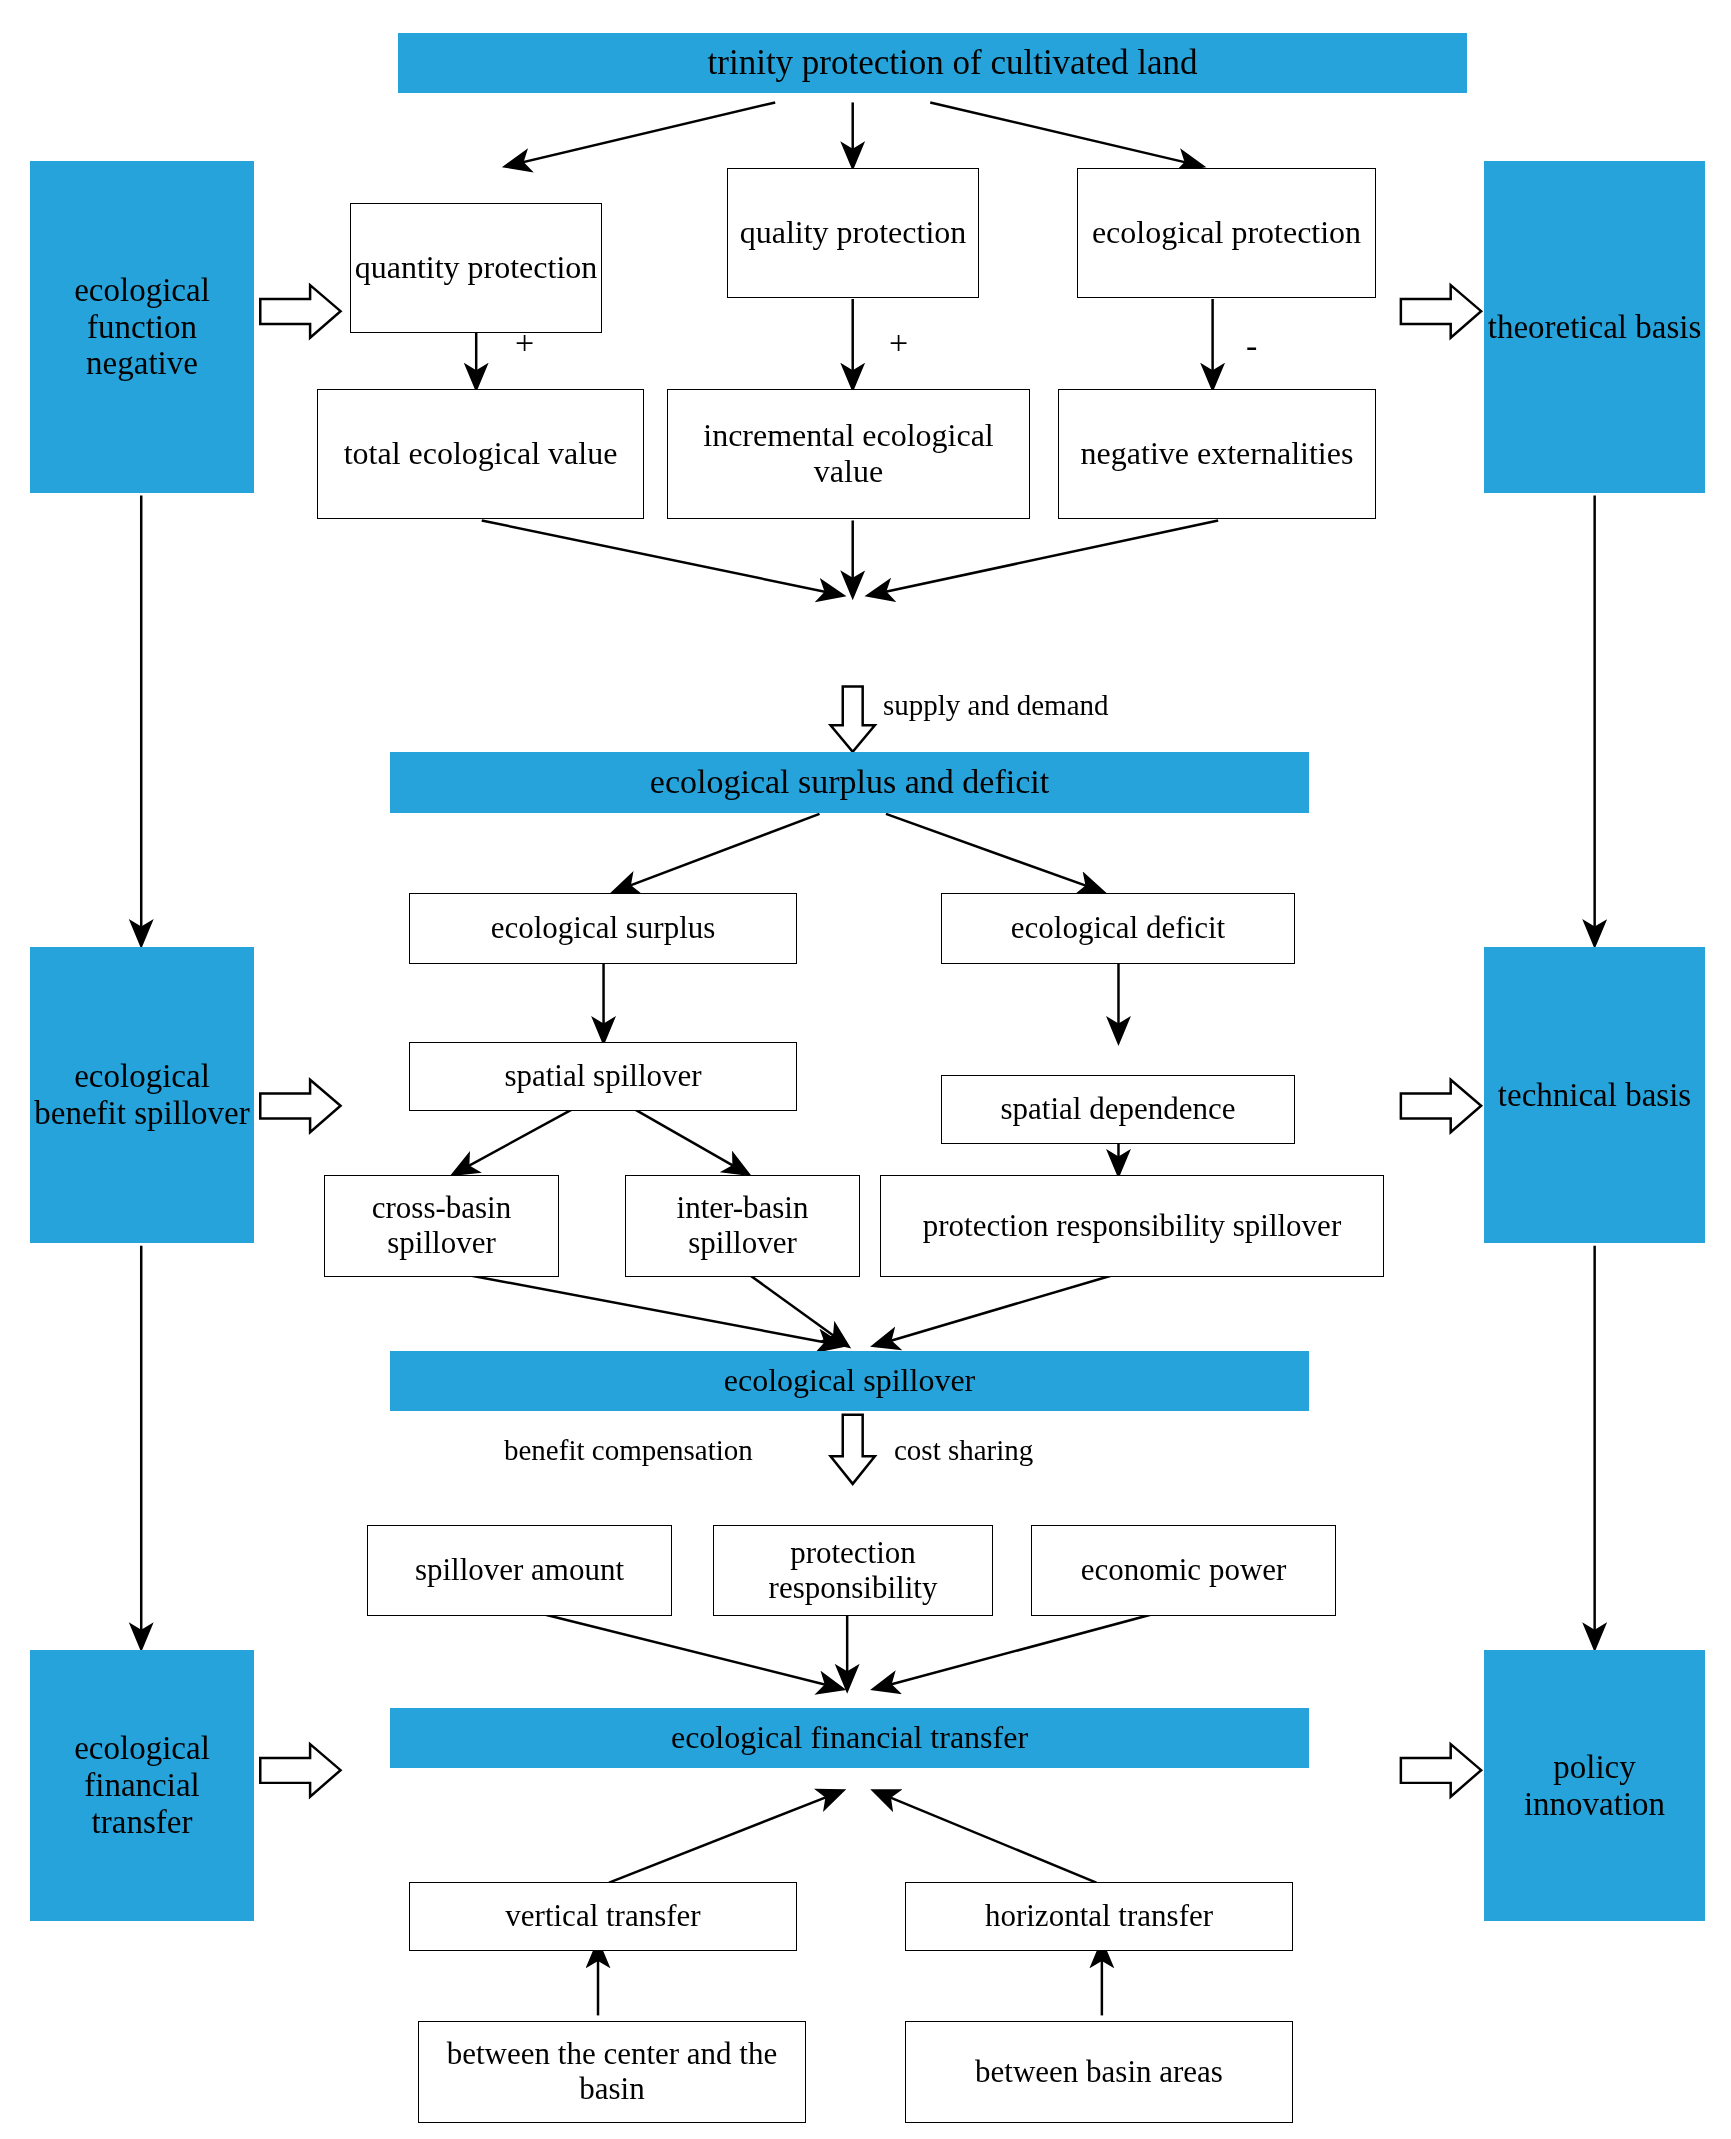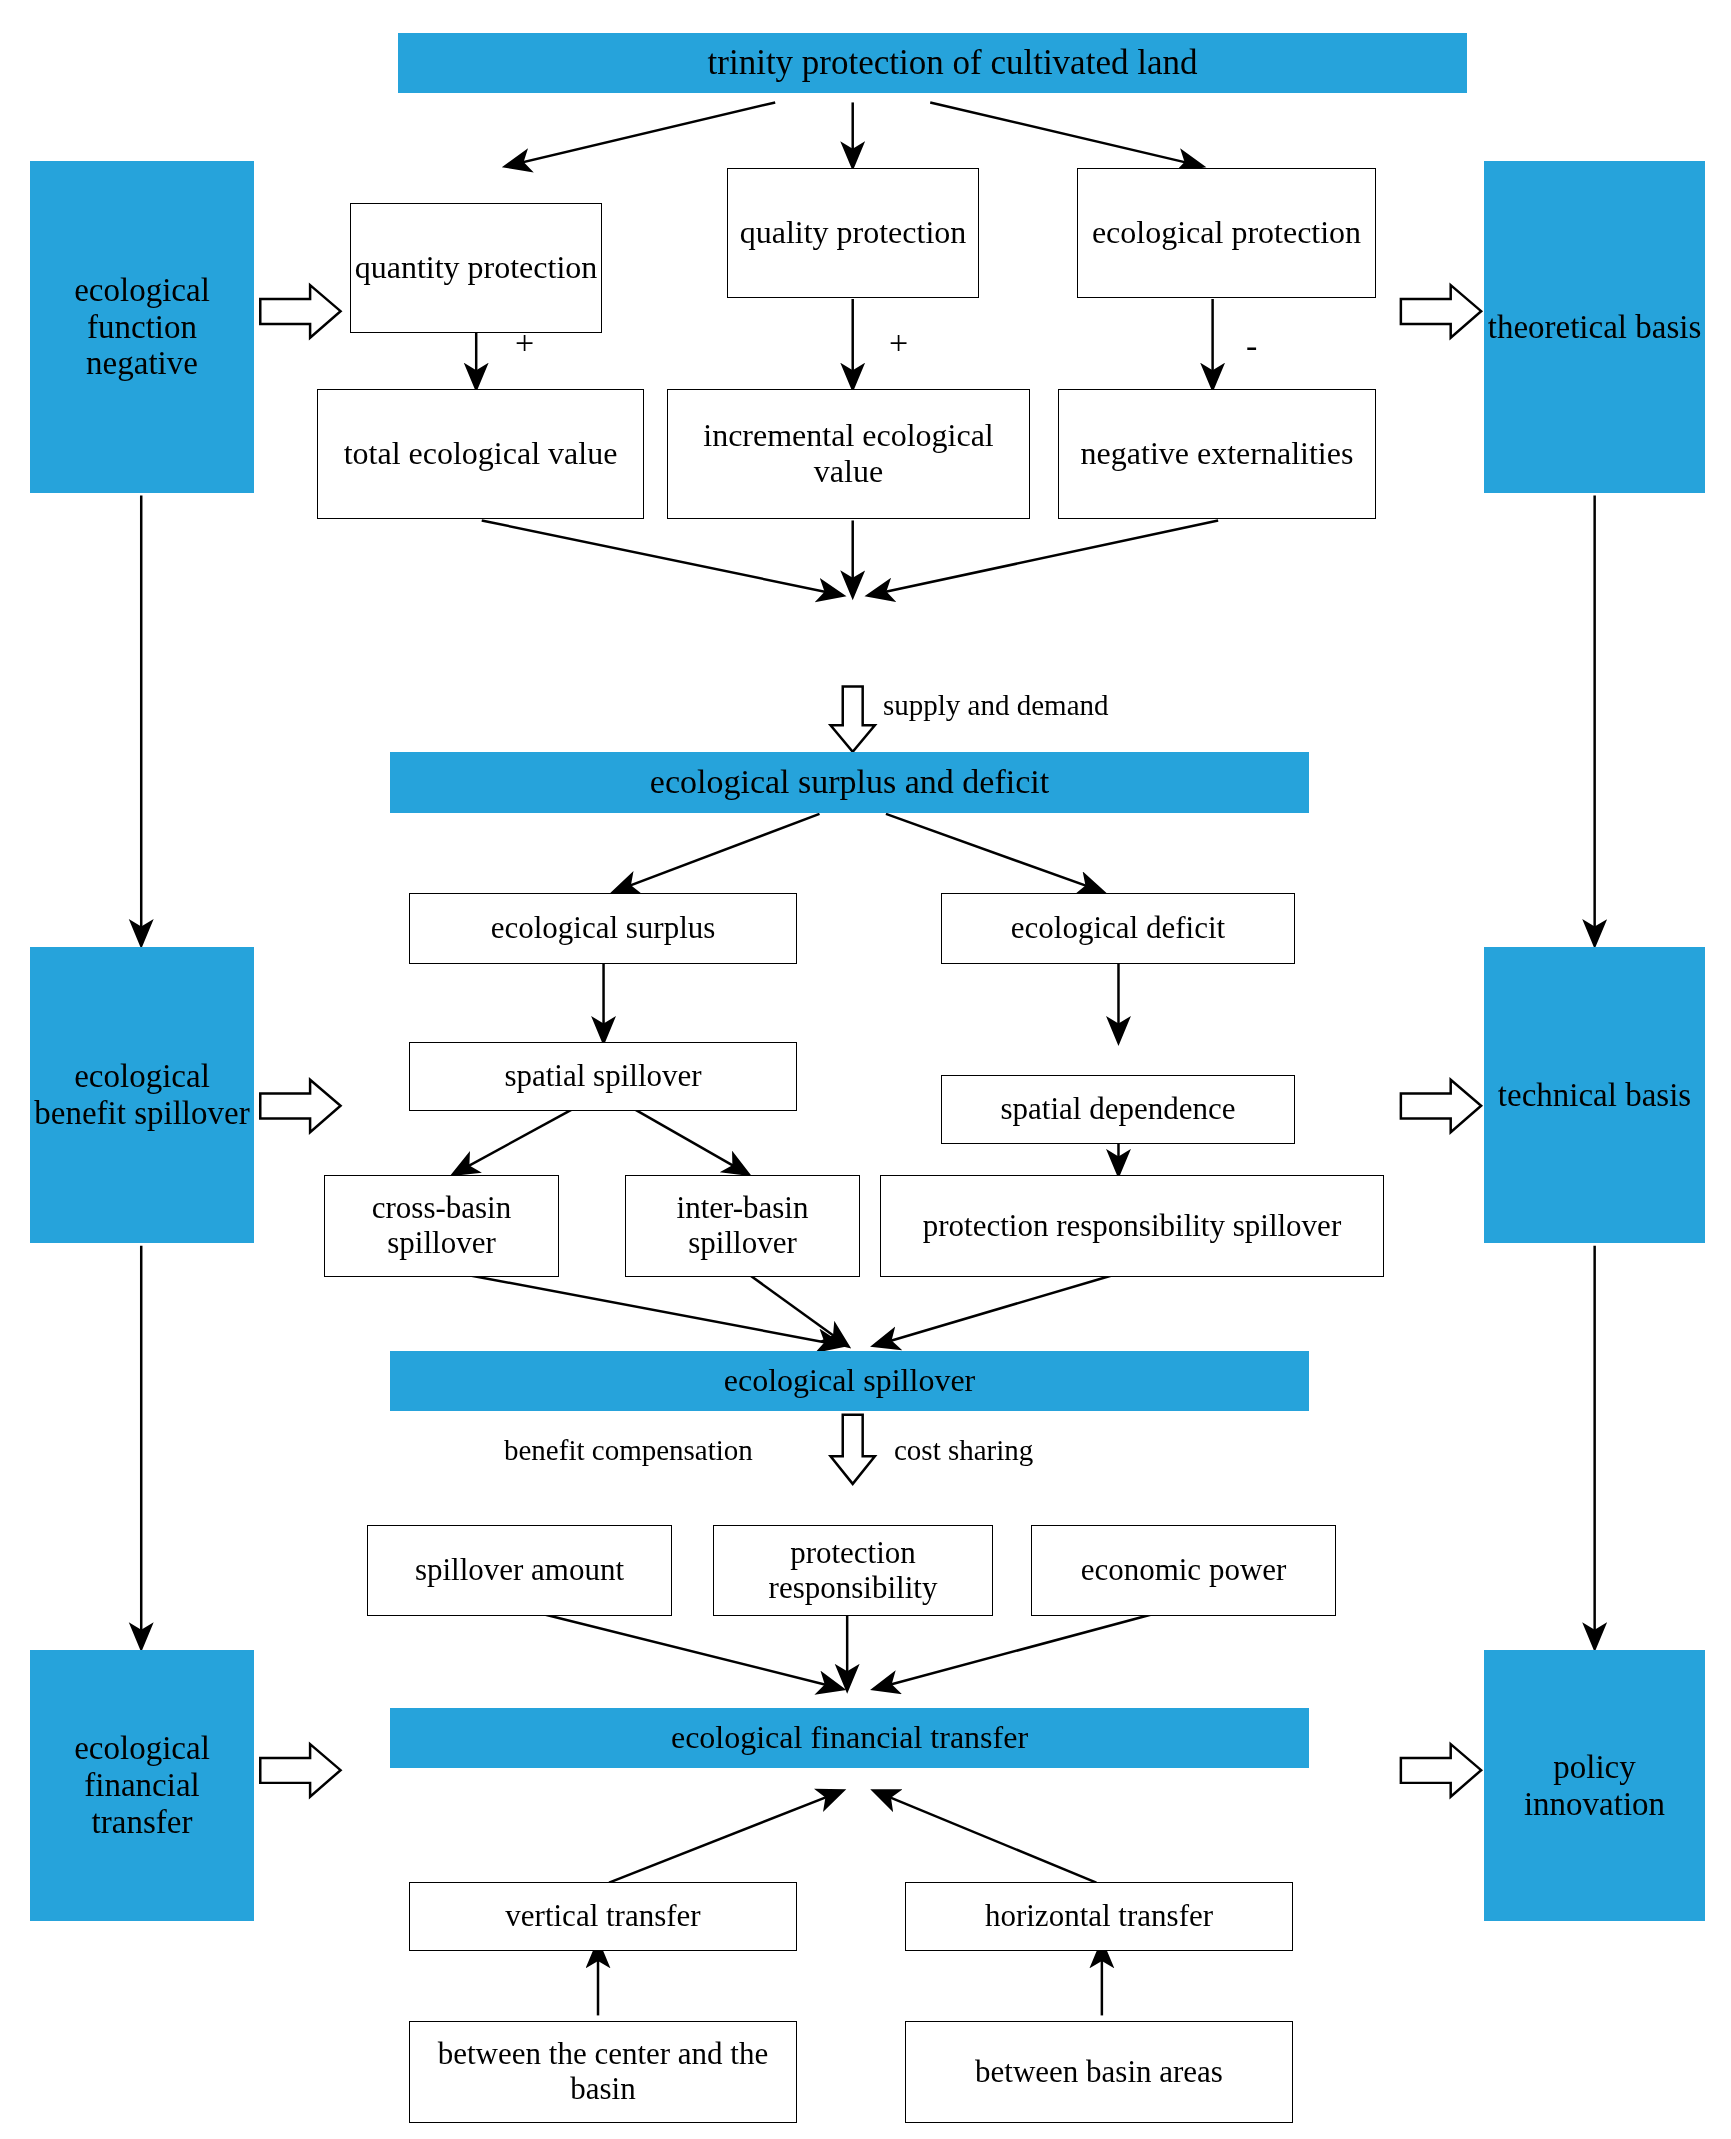--- a/index.html
+++ b/index.html
@@ -150,21 +150,21 @@
 
   <div class="node white" style="left:367px; top:1525px; width:305px; height:91px; font-size:31px;">spillover amount</div>
   <div class="node white" style="left:713px; top:1525px; width:280px; height:91px; font-size:31px;">protection responsibility</div>
   <div class="node white" style="left:1031px; top:1525px; width:305px; height:91px; font-size:31px;">economic power</div>
 
   <div class="node blue" style="left:390px; top:1708px; width:919px; height:60px; font-size:32px;">ecological financial transfer</div>
 
   <div class="node white" style="left:409px; top:1882px; width:388px; height:69px; font-size:31px;">vertical transfer</div>
   <div class="node white" style="left:905px; top:1882px; width:388px; height:69px; font-size:31px;">horizontal transfer</div>
 
-  <div class="node white" style="left:409px; top:2021px; width:388px; height:102px; font-size:31px;">between the center and the basin</div>
+  <div class="node white" style="left:418px; top:2021px; width:388px; height:102px; font-size:31px;">between the center and the basin</div>
   <div class="node white" style="left:905px; top:2021px; width:388px; height:102px; font-size:31px;">between basin areas</div>
 
   <div class="node blue" style="left:30px; top:161px; width:224px; height:332px; font-size:33px;">ecological function negative</div>
   <div class="node blue" style="left:30px; top:947px; width:224px; height:296px; font-size:33px;">ecological benefit spillover</div>
   <div class="node blue" style="left:30px; top:1650px; width:224px; height:271px; font-size:33px;">ecological financial transfer</div>
 
   <div class="node blue" style="left:1484px; top:161px; width:221px; height:332px; font-size:33px;">theoretical basis</div>
   <div class="node blue" style="left:1484px; top:947px; width:221px; height:296px; font-size:33px;">technical basis</div>
   <div class="node blue" style="left:1484px; top:1650px; width:221px; height:271px; font-size:33px;">policy innovation</div>
 

